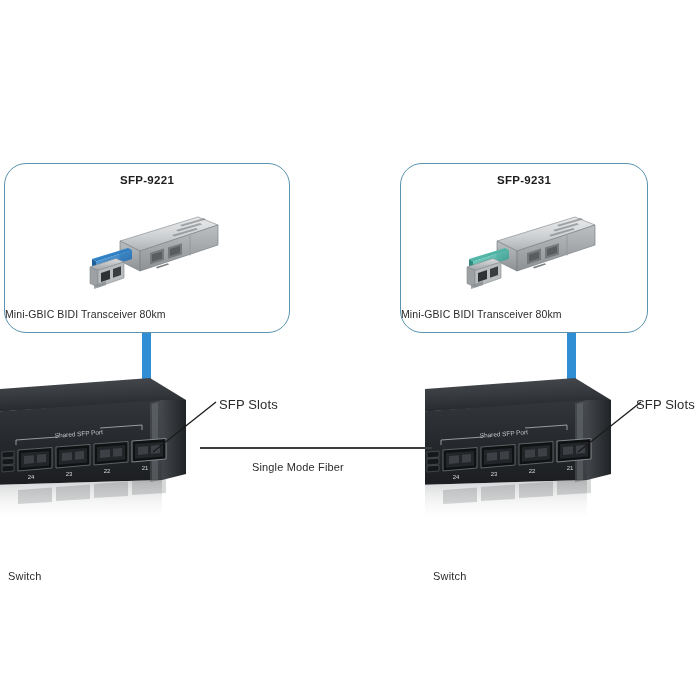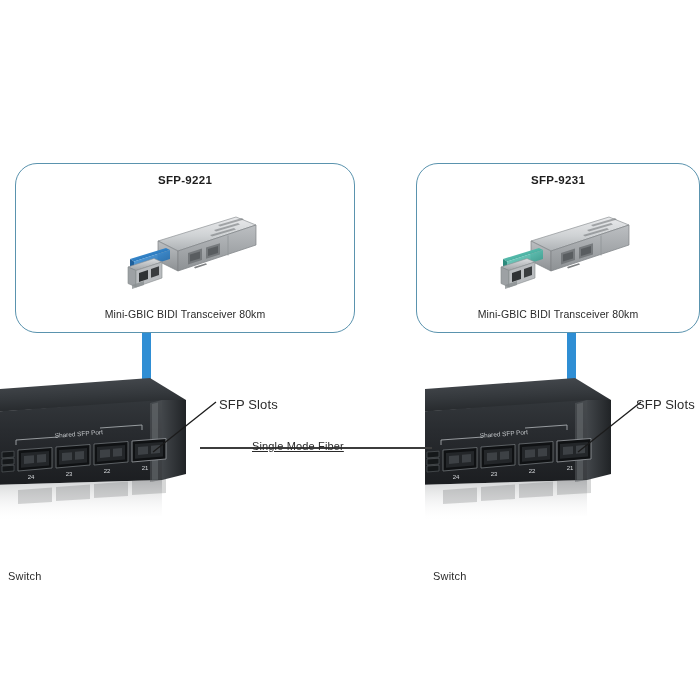--- a/index.html
+++ b/index.html
@@ -37,21 +37,21 @@
     font-size: 11.5px;
     font-weight: bold;
     color: #1d1d1d;
     letter-spacing: 0.3px;
   }
   .callout-caption {
     position: absolute;
     left: 0;
     right: 0;
     bottom: 12px;
-    text-align: center;
+    text-align: left;
     font-size: 10.5px;
     color: #2a2a2a;
     letter-spacing: 0.1px;
   }
 
   
   .sfp-wrap {
     position: absolute;
     left: 50%;
     top: 50%;
@@ -122,21 +122,21 @@
     color: #2b2b2b;
     white-space: nowrap;
     letter-spacing: 0.15px;
   }
 </style>
 </head>
 <body>
 
 <div id="stage">
 
-  <div class="callout" style="left:15px; top:163px; width:340px; height:170px;">
+  <div class="callout" style="left:4px; top:163px; width:286px; height:170px;">
     <div class="callout-title">SFP-9221</div>
 
     <div class="sfp-wrap" style="margin-top:4px;">
       <svg class="sfp-svg" viewBox="0 0 150 86" xmlns="http://www.w3.org/2000/svg" aria-hidden="true">
         <defs>
           <linearGradient id="bodyTopL" x1="0" y1="0" x2="0" y2="1">
             <stop offset="0%" stop-color="#e9eaec"></stop>
             <stop offset="55%" stop-color="#cfd2d4"></stop>
             <stop offset="100%" stop-color="#aeb2b5"></stop>
           </linearGradient>
@@ -190,21 +190,21 @@
         <polygon points="29,64 38,61 38,70 29,73" fill="#2f3234"></polygon>
         <polygon points="41,60 49,57.3 49,66 41,68.7" fill="#3a3d3f"></polygon>
 
         <polygon points="22,76 34,72 34,76 22,80" fill="#8a8e91" opacity="0.8"></polygon>
       </svg>
     </div>
 
     <div class="callout-caption">Mini-GBIC BIDI Transceiver 80km</div>
   </div>
 
-  <div class="callout" style="left:400px; top:163px; width:284px; height:170px;margin-left:16px;">
+  <div class="callout" style="left:400px; top:163px; width:248px; height:170px;">
     <div class="callout-title">SFP-9231</div>
 
     <div class="sfp-wrap" style="margin-top:4px;">
       <svg class="sfp-svg" viewBox="0 0 150 86" xmlns="http://www.w3.org/2000/svg" aria-hidden="true">
         <defs>
           <linearGradient id="bodyTopR" x1="0" y1="0" x2="0" y2="1">
             <stop offset="0%" stop-color="#e9eaec"></stop>
             <stop offset="55%" stop-color="#cfd2d4"></stop>
             <stop offset="100%" stop-color="#aeb2b5"></stop>
           </linearGradient>
@@ -441,15 +441,15 @@
     </svg>
     <div class="switch-label" style="left:8px; top:160px;">Switch</div>
   </div>
 
   <svg class="leader" style="left:575px; top:398px; width:70px; height:58px;" viewBox="0 0 70 58" xmlns="http://www.w3.org/2000/svg">
     <line x1="66" y1="4" x2="3" y2="54" stroke="#1b1b1b" stroke-width="1.3"></line>
   </svg>
   <div class="anno-text" style="left:636px; top:397px;">SFP Slots</div>
 
   <div class="fiber-line" style="left:200px; top:447px; width:232px;"></div>
-  <div class="fiber-label" style="left:252px; top:440px;text-decoration:underline;">Single Mode Fiber</div>
+  <div class="fiber-label" style="left:252px; top:461px;">Single Mode Fiber</div>
 
 </div>
 
 </body></html>

